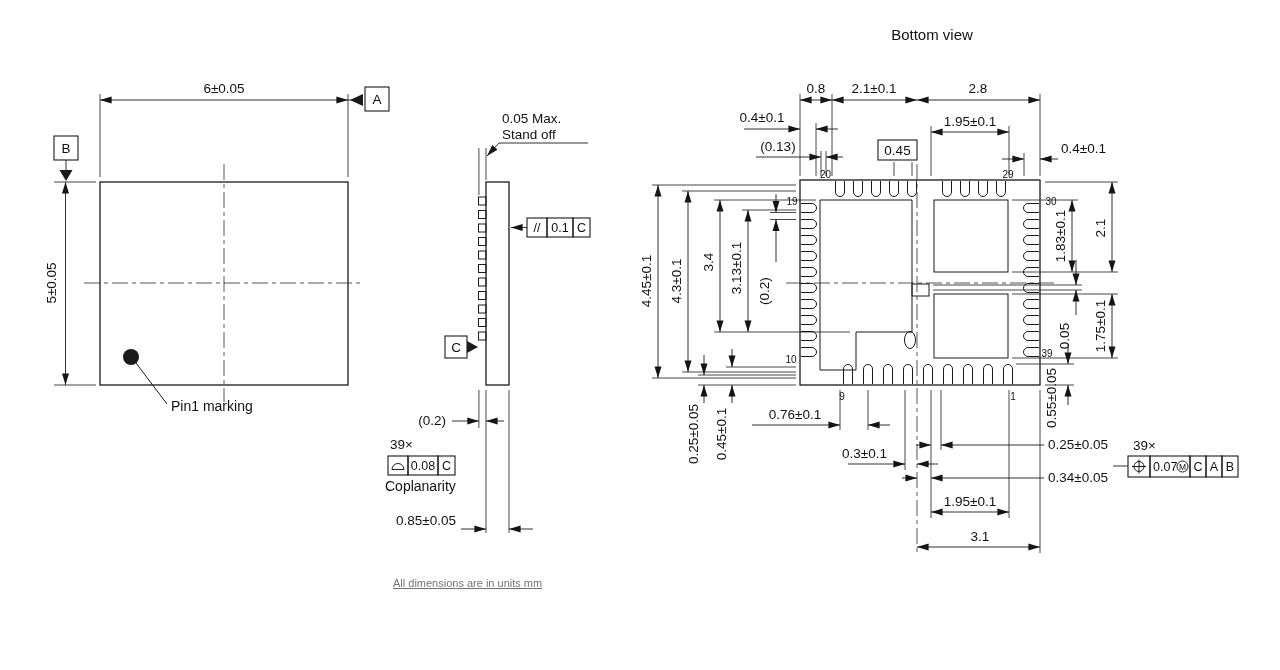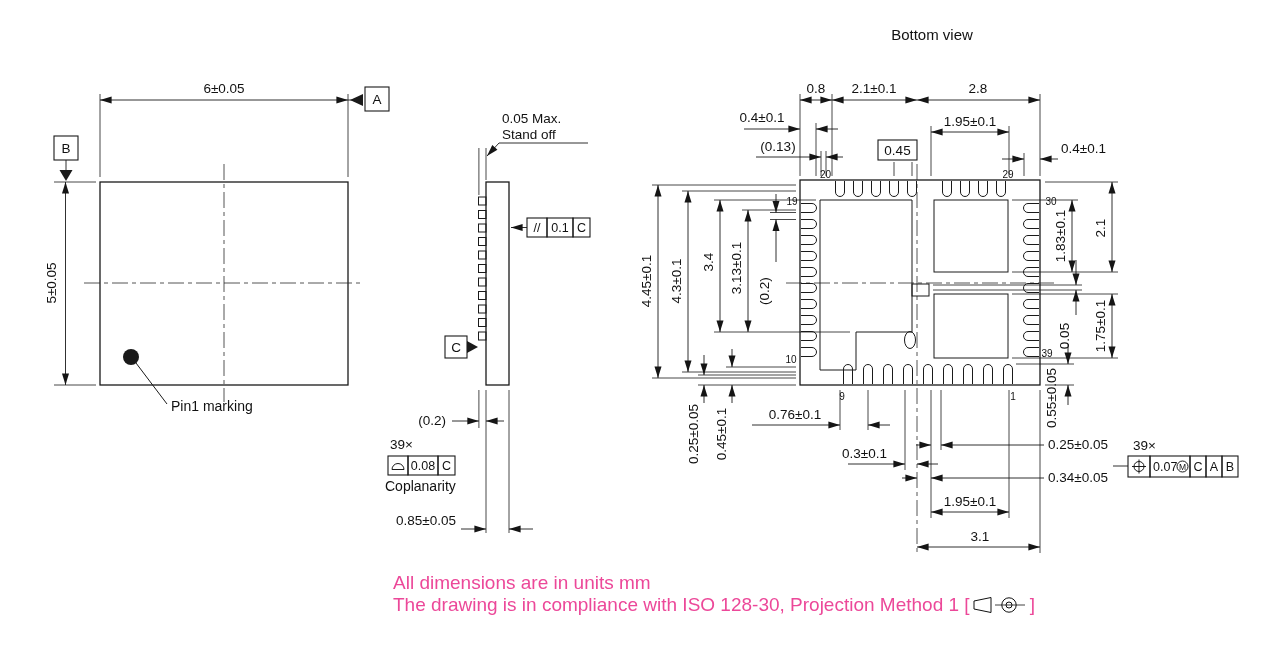--- a/index.html
+++ b/index.html
@@ -9,21 +9,21 @@
   .obj{stroke:#1a1a1a;stroke-width:1.3;fill:none;}
   .thin{stroke:#1a1a1a;stroke-width:1;fill:none;}
   .dim{stroke:#1a1a1a;stroke-width:0.9;fill:none;}
   .ext{stroke:#1a1a1a;stroke-width:0.8;fill:none;}
   .cl{stroke:#2a2a2a;stroke-width:0.8;fill:none;stroke-dasharray:16 4 4 4;}
   .fcf{stroke:#1a1a1a;stroke-width:1.1;fill:none;}
   .fill{fill:#1a1a1a;stroke:none;}
   .t15{font-size:15px;} .t14{font-size:14px;} .t13{font-size:13.5px;}
   .t12{font-size:12.5px;} .t9{font-size:10px;} .t8{font-size:8.5px;}
   .mid{text-anchor:middle;} .end{text-anchor:end;}
-  .notes{position:absolute;left:393px;top:572px;font-size:19px;color:#ec4899;line-height:22px;}
+  .notes{position:absolute;left:393px;top:572px;font-size:11px;color:#737373;line-height:22px;text-decoration:underline;}
   .notes .row{display:flex;align-items:center;gap:1px;height:22px;white-space:pre;}
 </style>
 </head>
 <body>
 
 <div class="page">
 <svg width="1280" height="670" viewBox="0 0 1280 670">
   <defs>
     <marker id="arw" markerUnits="userSpaceOnUse" markerWidth="13" markerHeight="9" viewBox="0 0 13 9" refX="12.2" refY="4.5" orient="auto-start-reverse">
       <path d="M0.6,1 L12.2,4.5 L0.6,8 Z" fill="#151515"></path>
@@ -325,24 +325,14 @@
       <text class="t9 mid" x="1047" y="357">39</text>
       <text class="t9 mid" x="842" y="400">9</text>
       <text class="t9 mid" x="1013" y="400">1</text>
     </g>
   </g>
 </svg>
 
 
 <div class="notes">
   <div class="row">All dimensions are in units mm</div>
-  <div class="row">
-    <span>The drawing is in compliance with ISO 128-30, Projection Method 1 [</span>
-    <svg width="58" height="18" viewBox="0 0 58 18">
-      <polygon points="3,5 3,13 20,16.5 20,1.5" fill="none" stroke="#111" stroke-width="1"></polygon>
-      <line x1="24" y1="9" x2="54" y2="9" stroke="#111" stroke-width="0.8"></line>
-      <circle cx="38" cy="9" r="7.2" fill="none" stroke="#111" stroke-width="1"></circle>
-      <circle cx="38" cy="9" r="3" fill="none" stroke="#111" stroke-width="1"></circle>
-    </svg>
-    <span>]</span>
-  </div>
 </div>
 </div>
 
 </body></html>

